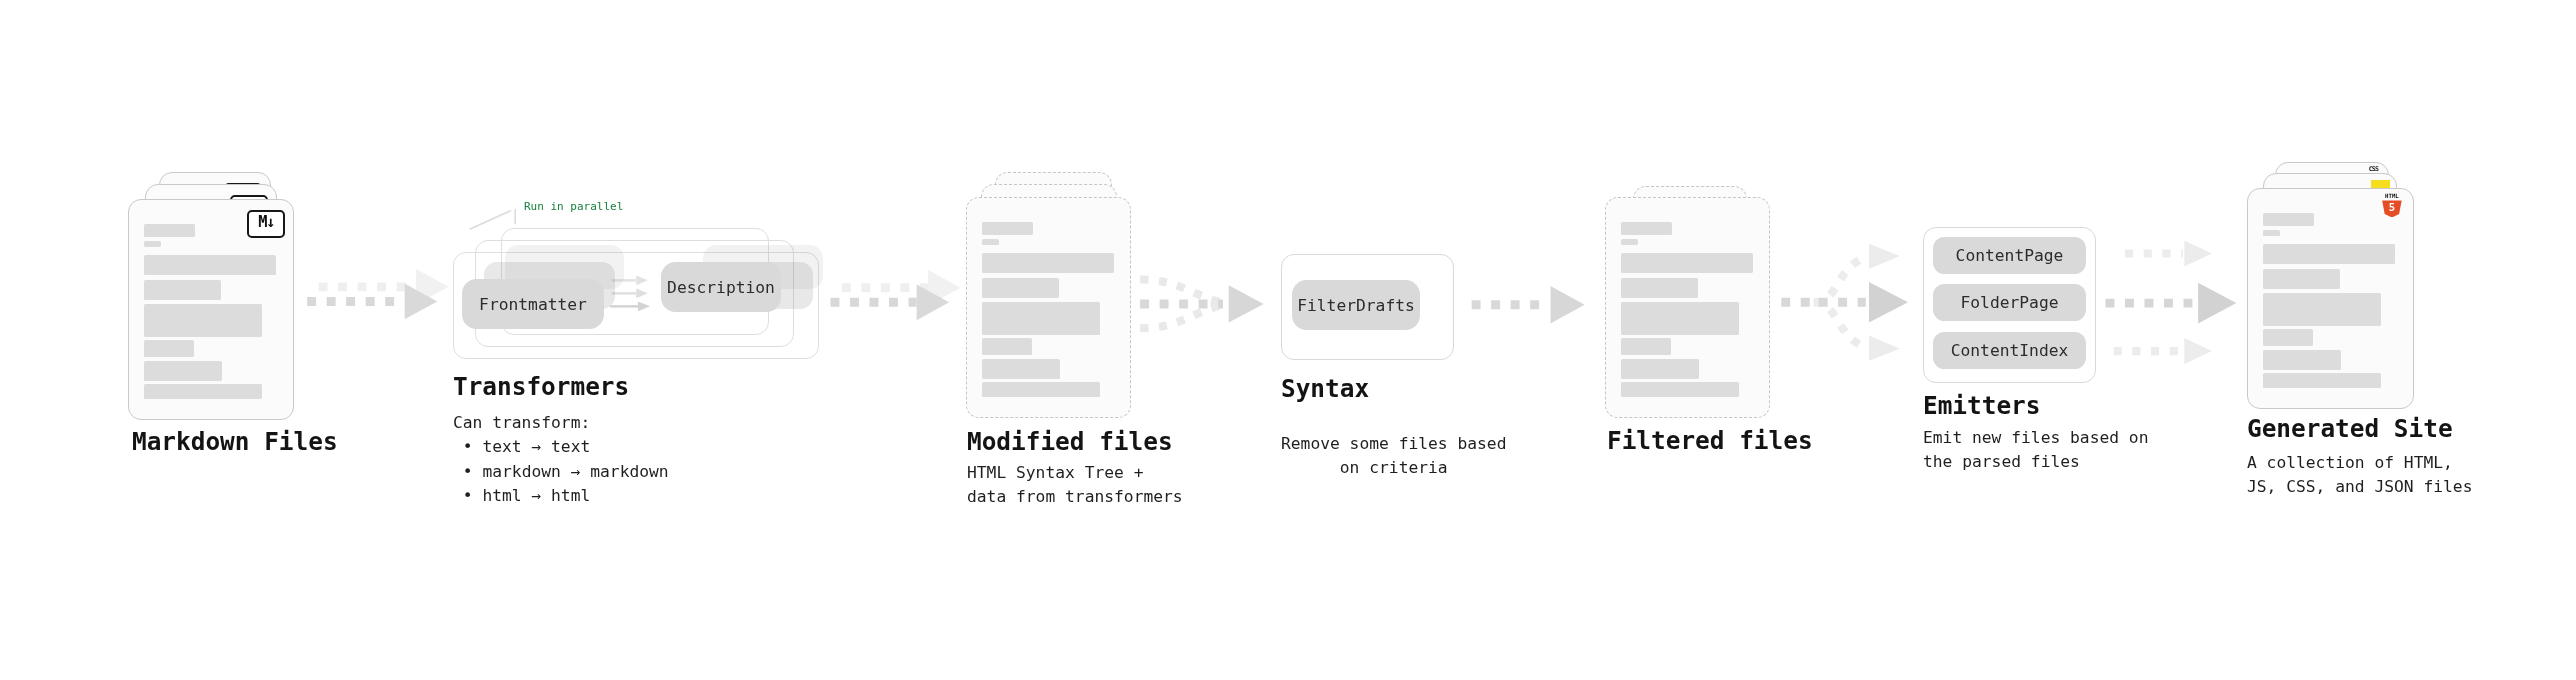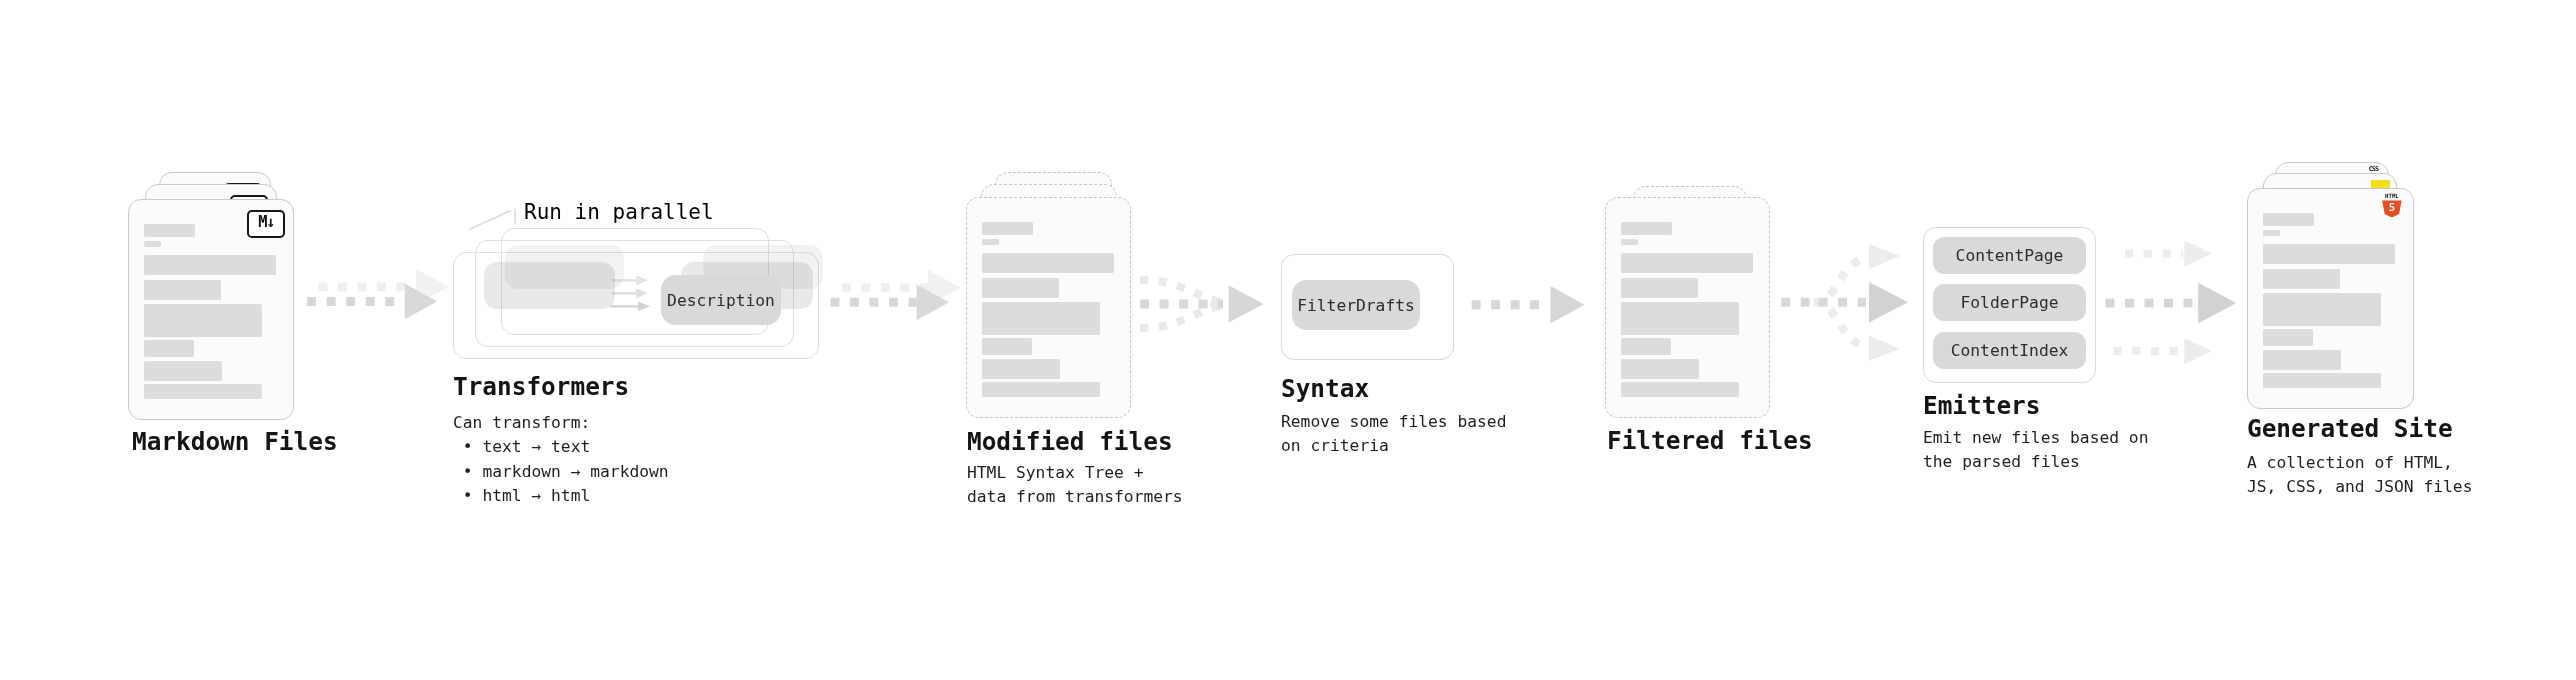--- a/index.html
+++ b/index.html
@@ -39,21 +39,21 @@
   .tbox{position:absolute;border:1.6px solid #dedede;border-radius:13px;background:transparent;box-sizing:border-box;}
   .pill{position:absolute;background:#d9d9d9;border-radius:14.6px;
     display:flex;align-items:center;justify-content:center;
     font-size:16.3px;font-weight:500;color:#2c2c2c;box-sizing:border-box;}
   .ghost1{position:absolute;background:rgba(125,125,125,0.18);border-radius:13px;}
   .ghost2{position:absolute;background:rgba(125,125,125,0.10);border-radius:13px;}
 
   
   .title{position:absolute;font-size:24.4px;font-weight:600;line-height:28px;color:#141414;white-space:pre;}
   .desc{position:absolute;font-size:16.3px;font-weight:500;line-height:24.4px;color:#1f1f1f;white-space:pre-wrap;}
-  .note{position:absolute;font-size:21px;font-weight:500;color:#000000;white-space:pre;}
+  .note{position:absolute;font-size:11px;font-weight:500;color:#15803d;white-space:pre;}
 </style>
 </head>
 <body>
 
 <div id="canvas">
 
   <svg id="arrows" viewBox="0 0 3170 838">
 
     <g transform="translate(14,-18)">
       <line x1="378" y1="371" x2="498" y2="371" stroke="#efefef" stroke-width="11" stroke-dasharray="11 13"></line>
@@ -121,21 +121,24 @@
 
   <div class="tbox" style="left:501px;top:228px;width:268px;height:107px;"></div>
   <div class="tbox" style="left:475px;top:240px;width:319px;height:107px;"></div>
   <div class="tbox" style="left:453px;top:252px;width:366px;height:107px;"></div>
 
   <div class="ghost2" style="left:505px;top:245px;width:119px;height:44px;"></div>
   <div class="ghost1" style="left:484px;top:262px;width:131px;height:47px;"></div>
   <div class="ghost2" style="left:703px;top:245px;width:120px;height:44px;"></div>
   <div class="ghost1" style="left:681px;top:262px;width:132px;height:47px;"></div>
 
-  <div class="pill" style="left:661px;top:275px;width:120px;height:50px;">
+  <div class="pill" style="left:462px;top:279px;width:142px;height:50px;">
+    <span>Frontmatter</span>
+  </div>
+  <div class="pill" style="left:661px;top:262px;width:120px;height:50px;">
     <span>Description</span>
   </div>
 
   <div class="note" style="left:524px;top:200px;">Run in parallel</div>
 
   <div class="tbox" style="left:1281px;top:254px;width:173px;height:106px;border-color:#d9d9d9;"></div>
   <div class="pill" style="left:1292px;top:280px;width:128px;height:50px;">
     <span>FilterDrafts</span>
   </div>
 
@@ -231,21 +234,21 @@
   <div class="desc" style="left:453px;top:411px;">Can transform:
  • text → text
  • markdown → markdown
  • html → html</div>
 
   <div class="title" style="left:967px;top:428px;">Modified files</div>
   <div class="desc" style="left:967px;top:461px;">HTML Syntax Tree +
 data from transformers</div>
 
   <div class="title" style="left:1281px;top:375px;">Syntax</div>
-  <div class="desc" style="left:1281px;top:410px;">Remove some files based
+  <div class="desc" style="left:1281px;top:432px;text-align:center;">Remove some files based
 on criteria</div>
 
   <div class="title" style="left:1607px;top:427px;">Filtered files</div>
 
   <div class="title" style="left:1923px;top:392px;text-align:right;">Emitters</div>
   <div class="desc" style="left:1923px;top:426px;">Emit new files based on
 the parsed files</div>
 
   <div class="title" style="left:2247px;top:415px;">Generated Site</div>
   <div class="desc" style="left:2247px;top:451px;">A collection of HTML,

